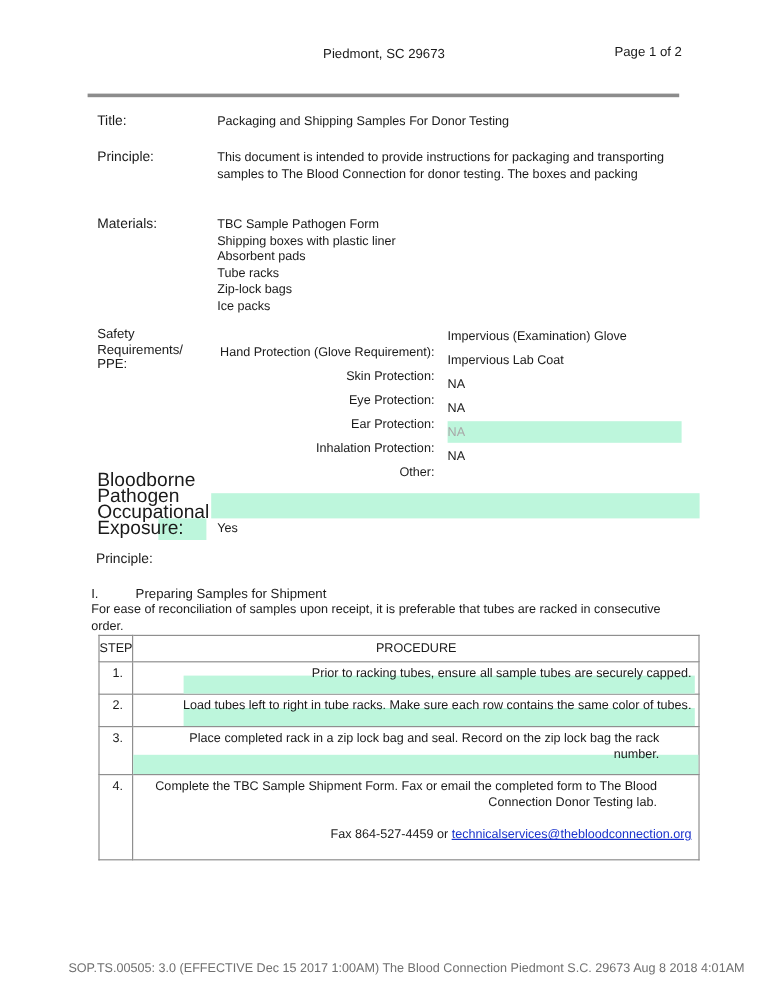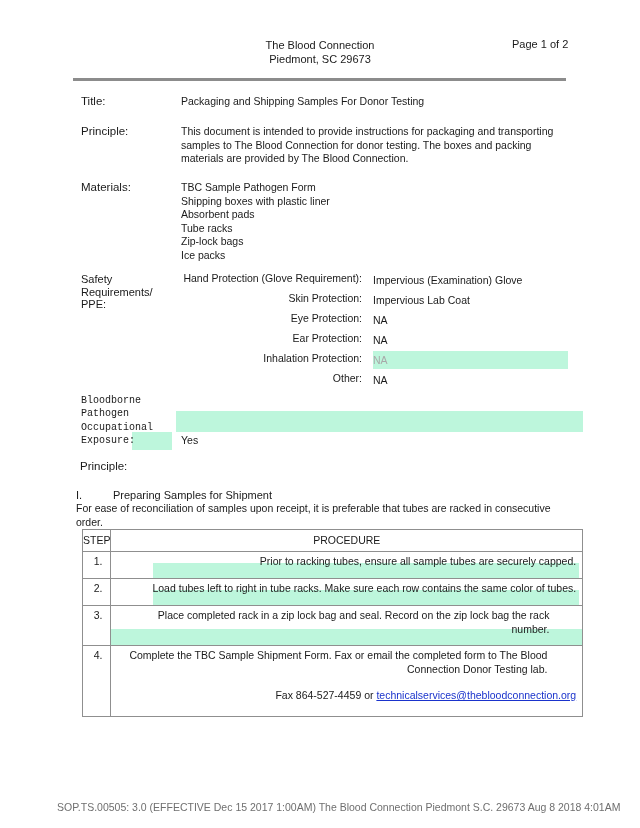--- a/index.html
+++ b/index.html
@@ -8,51 +8,49 @@
     font-family: "Liberation Sans", sans-serif; color: #1a1a1a;
   }
   .abs { position: absolute; }
   .hdr-center { left: 240px; top: 38px; width: 160px; text-align: center; font-size: 11px; line-height: 14px; }
   .hdr-page { left: 512px; top: 38px; font-size: 11px; }
   .rule { left: 73px; top: 78px; width: 493px; height: 3px; background: #8c8c8c; }
   .label { font-size: 11.5px; line-height: 13.5px; color: #1a1a1a; }
   .value { font-size: 10.5px; line-height: 13.5px; }
   .hl { background: #bdf6dc; }
   .ppe-row { position: absolute; left: 175px; width: 393px; height: 18px; font-size: 10.5px; }
-  .ppe-key { position: absolute; right: 206px; top: 0; white-space: nowrap; }
+  .ppe-key { position: absolute; right: 206px; top: 16px; white-space: nowrap; }
   .ppe-val { position: absolute; left: 198px; top: 2px; white-space: nowrap; }
   table.proc {
     position: absolute; left: 82px; top: 529px; width: 492px;
     border-collapse: collapse; font-size: 10.5px;
   }
   table.proc td { border: 1px solid #8f8f8f; vertical-align: top; padding: 0; position: relative; text-align: right; }
   table.proc td.step { width: 40px; text-align: right; padding-right: 8px; padding-top: 3px; }
   table.proc td.txt { padding: 3px 6px 0 6px; }
   .cellhl { position: absolute; background: #bdf6dc; }
   a.email { color: #1a33cc; text-decoration: underline; }
   .footer { left: 57px; top: 801px; font-size: 10.5px; color: #6f6f6f; white-space: nowrap; }
 </style>
 </head>
 <body>
 
 <div class="abs hdr-center">
-  <div>The Blood Connection</div>
   <div>Piedmont, SC 29673</div>
 </div>
 <div class="abs hdr-page">Page 1 of 2</div>
 <div class="abs rule"></div>
 
 <div class="abs label" style="left:81px; top:95px;">Title:</div>
 <div class="abs value" style="left:181px; top:95px;">Packaging and Shipping Samples For Donor Testing</div>
 
 <div class="abs label" style="left:81px; top:125px;">Principle:</div>
 <div class="abs value" style="left:181px; top:125px; white-space:nowrap;">
   <div>This document is intended to provide instructions for packaging and transporting</div>
   <div>samples to The Blood Connection for donor testing.  The boxes and packing</div>
-  <div>materials are provided by The Blood Connection.</div>
 </div>
 
 <div class="abs label" style="left:81px; top:181px;">Materials:</div>
 <div class="abs value" style="left:181px; top:181px;">
   <div>TBC Sample Pathogen Form</div>
   <div>Shipping boxes with plastic liner</div>
   <div>Absorbent pads</div>
   <div>Tube racks</div>
   <div>Zip-lock bags</div>
   <div>Ice packs</div>
@@ -85,21 +83,21 @@
   <span class="ppe-key">Inhalation Protection:</span>
   <span class="ppe-val" style="color:#a8a8a8;">NA</span>
 </div>
 <div class="ppe-row" style="top:372px;text-decoration:underline;">
   <span class="ppe-key">Other:</span>
   <span class="ppe-val">NA</span>
 </div>
 
 <div class="abs hl" style="left:176px; top:411px; width:407px; height:21px;"></div>
 <div class="abs hl" style="left:132px; top:432px; width:40px; height:18px;"></div>
-<div class="abs label" style="left:81px; top:394px; font-size:10px; line-height:13.3px;font-family:Liberation Mono, monospace;">
+<div class="abs label" style="left:81px; top:394px; font-size:16px; line-height:13.3px;">
   <div>Bloodborne</div>
   <div>Pathogen</div>
   <div>Occupational</div>
   <div>Exposure:</div>
 </div>
 <div class="abs value" style="left:181px; top:434px;">Yes</div>
 
 <div class="abs label" style="left:80px; top:460px;">Principle:</div>
 <div class="abs" style="left:76px; top:489px; font-size:11px;">
   <span>I.</span>

